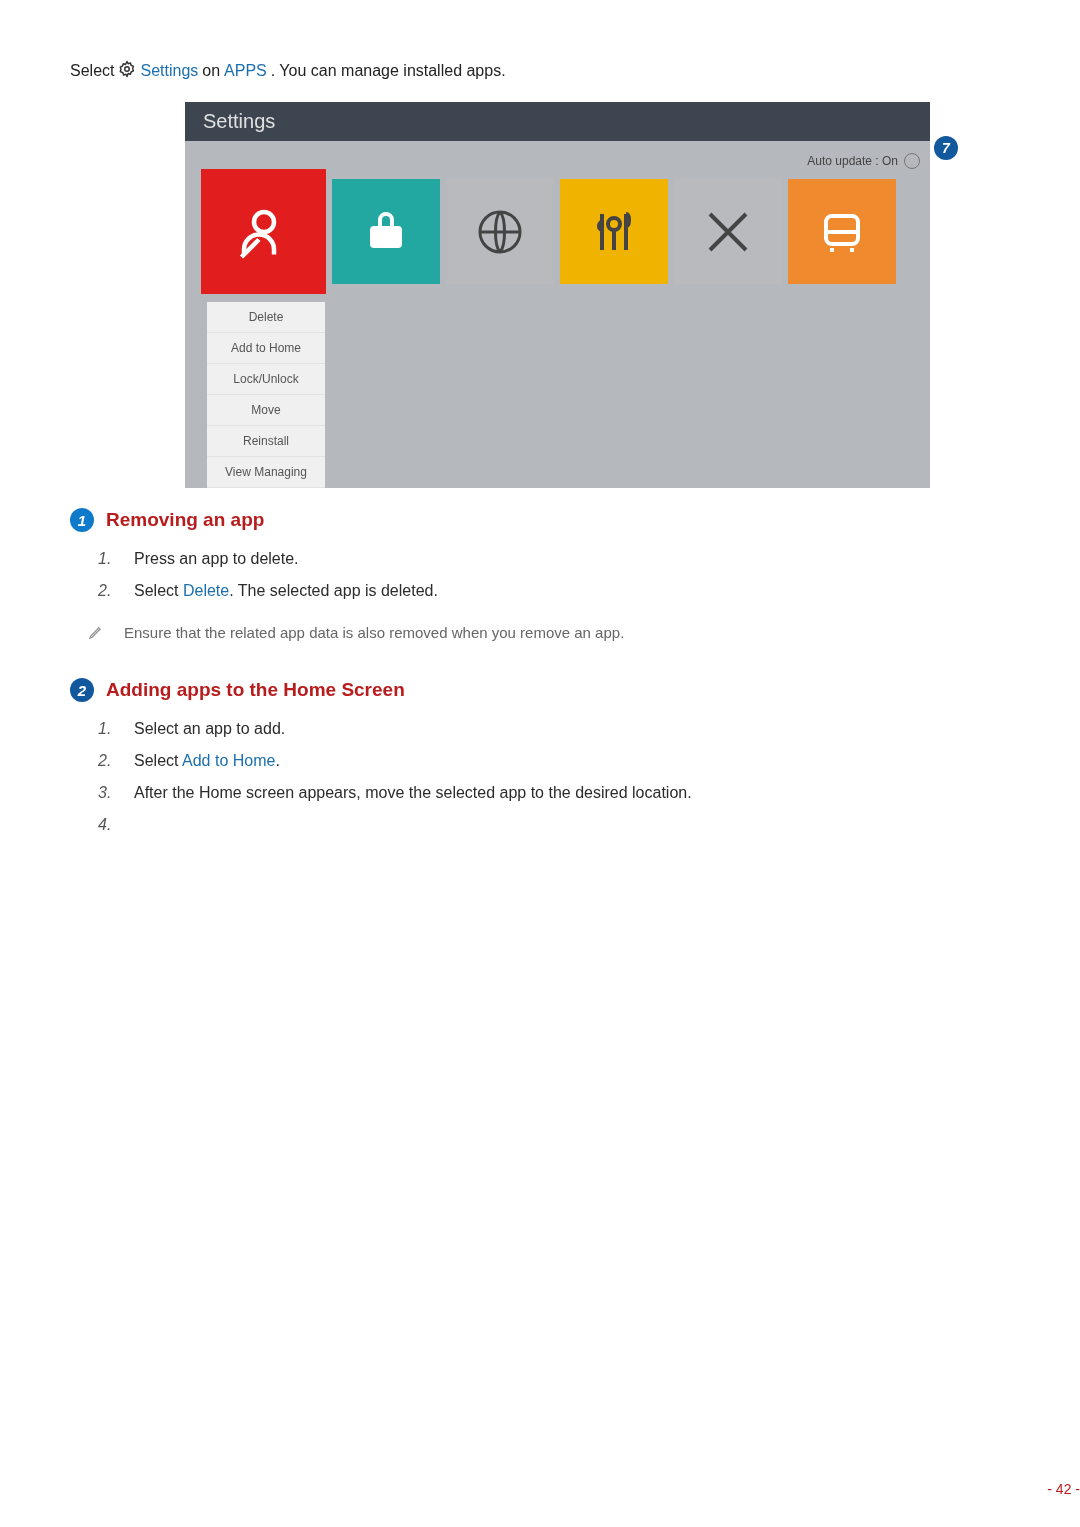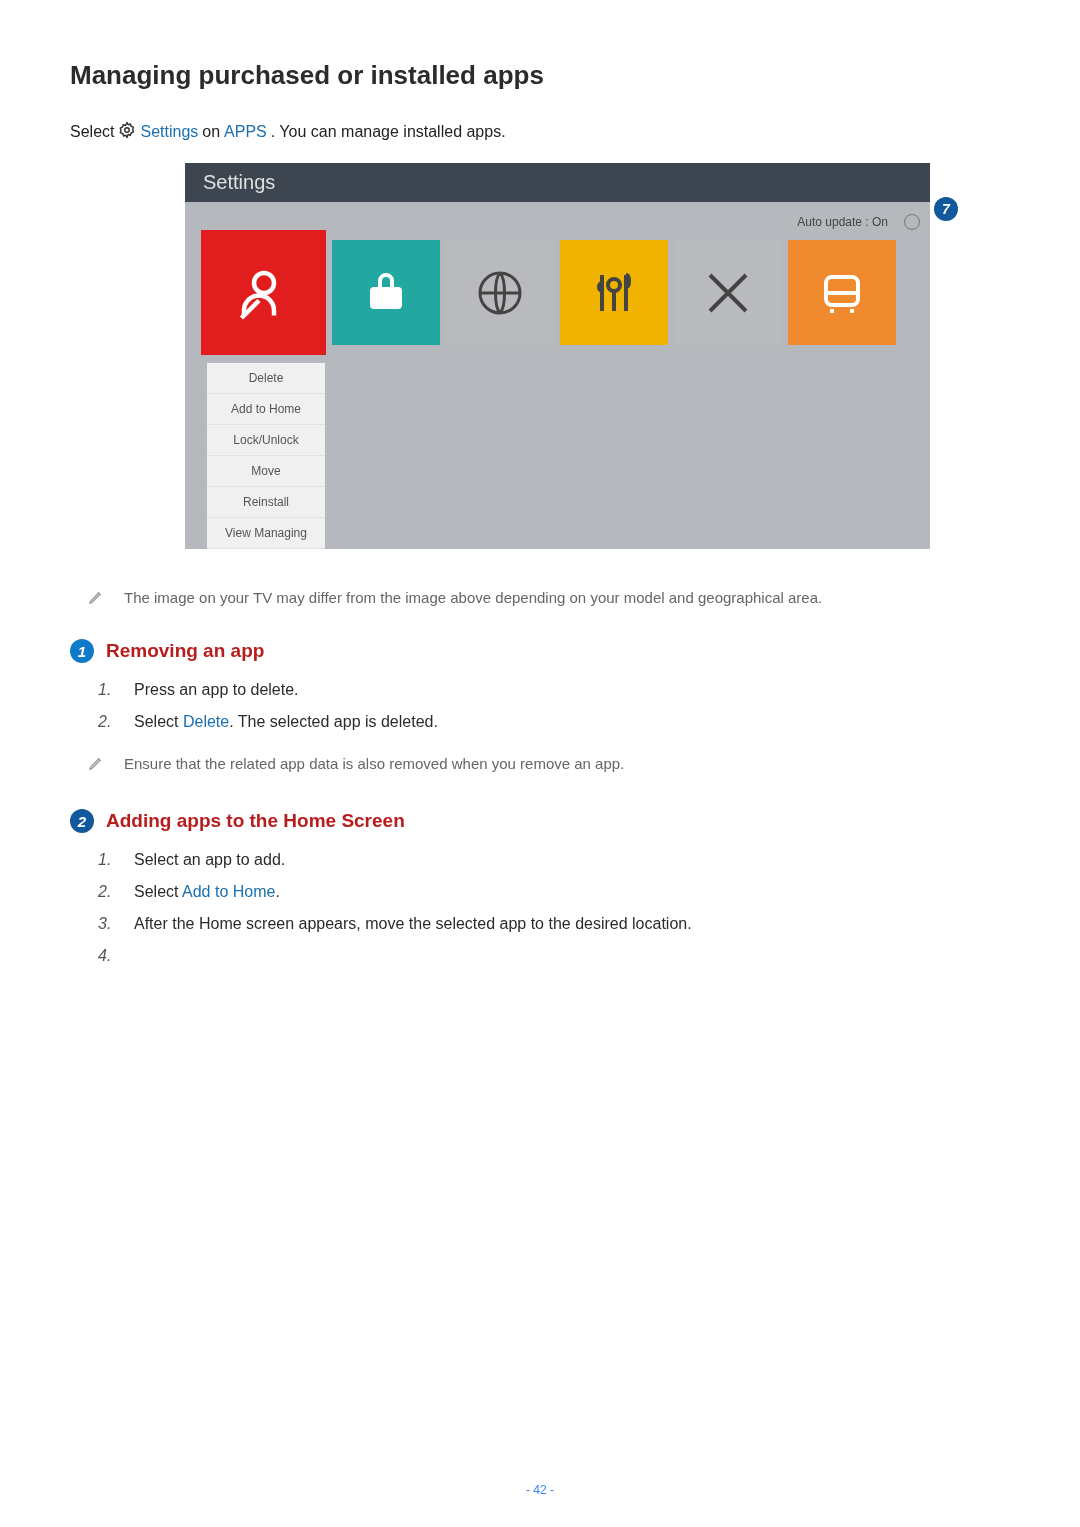--- a/index.html
+++ b/index.html
@@ -42,21 +42,21 @@
   font-size: 20px;
   padding: 8px 18px;
 }
 .auto-update {
   display: flex;
   justify-content: flex-end;
   align-items: center;
   padding: 12px 10px 10px 0;
   font-size: 12px;
   color: #444;
-  gap: 16px;
+  gap: 6px;
 }
 .apps-row {
   display: flex;
   gap: 6px;
   padding-left: 16px;
   padding-bottom: 18px;
 }
 .app-tile {
   width: 108px;
   height: 105px;
@@ -136,30 +136,29 @@
   gap: 18px;
   font-size: 16px;
   margin-bottom: 14px;
   color: #2b2b2b;
 }
 ol.steps li .num { font-style: italic; color: #555; width: 18px; }
 .page-footer {
   position: absolute;
   bottom: 30px;
   left: 0; right: 0;
-  text-align: center;
-  font-size: 12px;
-  color: #3b82f6;
+  text-align: right;
+  font-size: 14px;
+  color: #b91c1c;
 }
 </style>
 </head>
 <body>
 
 <div class="page">
-  <h1 class="title">Managing purchased or installed apps</h1>
 
   <div class="intro">
     <span>Select</span>
     <span class="gear-svg">
       <svg width="18" height="18" viewBox="0 0 24 24" fill="none" stroke="#333" stroke-width="2">
         <circle cx="12" cy="12" r="3"></circle>
         <path d="M12 2l1.5 3 3-1 1 3 3 1.5-1 3 1 3-3 1.5-1 3-3-1L12 22l-1.5-3-3 1-1-3L3 15.5l1-3-1-3L6 8l1-3 3 1z" stroke-linejoin="round"></path>
       </svg>
     </span>
     <span class="link">Settings</span>
@@ -221,28 +220,20 @@
         <div class="menu-item" style="position:relative">Delete</div>
         <div class="menu-item" style="position:relative">Add to Home</div>
         <div class="menu-item" style="position:relative">Lock/Unlock</div>
         <div class="menu-item" style="position:relative">Move</div>
         <div class="menu-item" style="position:relative">Reinstall</div>
         <div class="menu-item" style="position:relative">View Managing</div>
       </div>
     </div>
   </div>
 
-  <div class="note-row">
-    <span class="pencil-icon">
-      <svg width="16" height="16" viewBox="0 0 24 24" fill="none" stroke="#999" stroke-width="2">
-          <path d="M3 21l3-1 12-12-2-2L4 18l-1 3zM15 5l4 4"></path>
-        </svg>
-    </span>
-    <span class="note-text">The image on your TV may differ from the image above depending on your model and geographical area.</span>
-  </div>
 
   <div class="section-head">
     <span class="section-badge" style="background:#0f7ac9">1</span>
     <span class="section-title">Removing an app</span>
   </div>
   <ol class="steps">
     <li>
       <span class="num">1.</span>
       <span>Press an app to delete.</span>
     </li>

